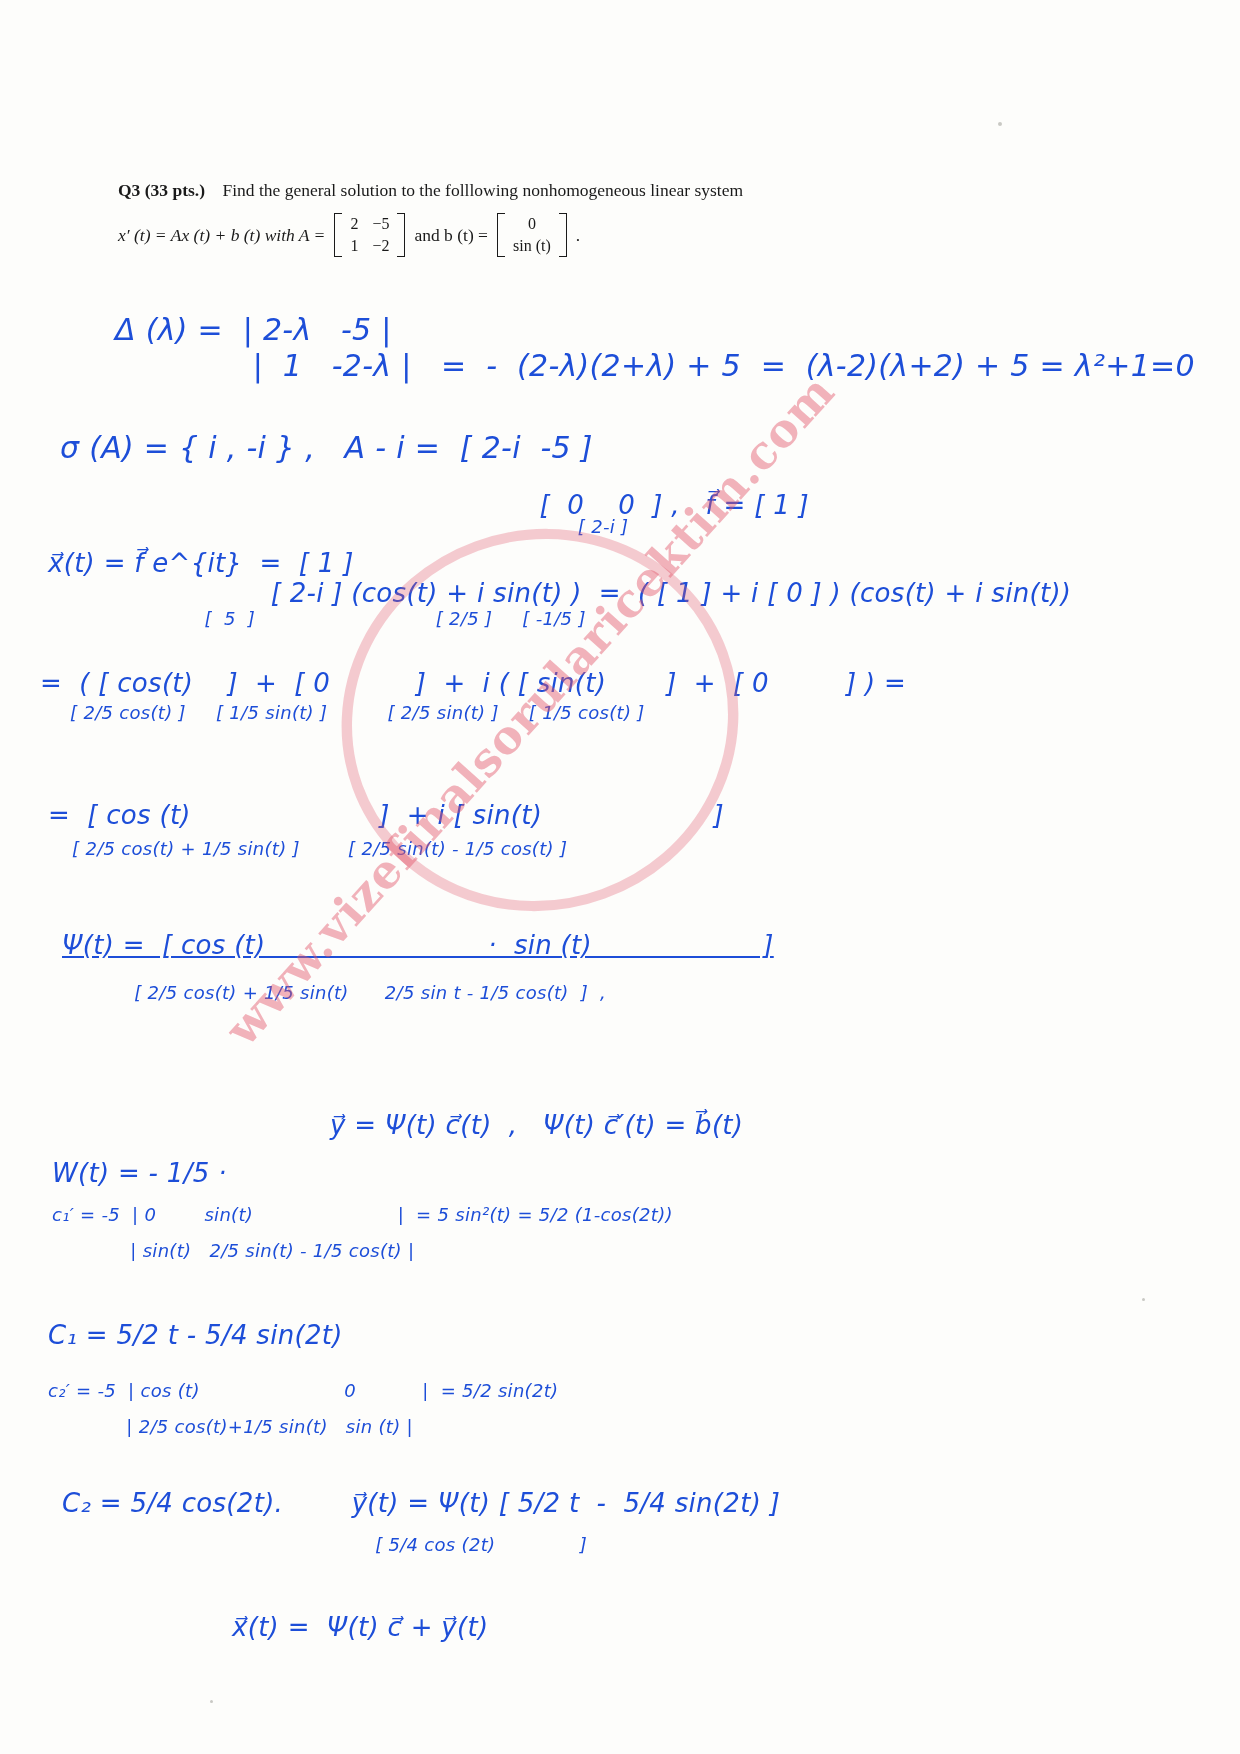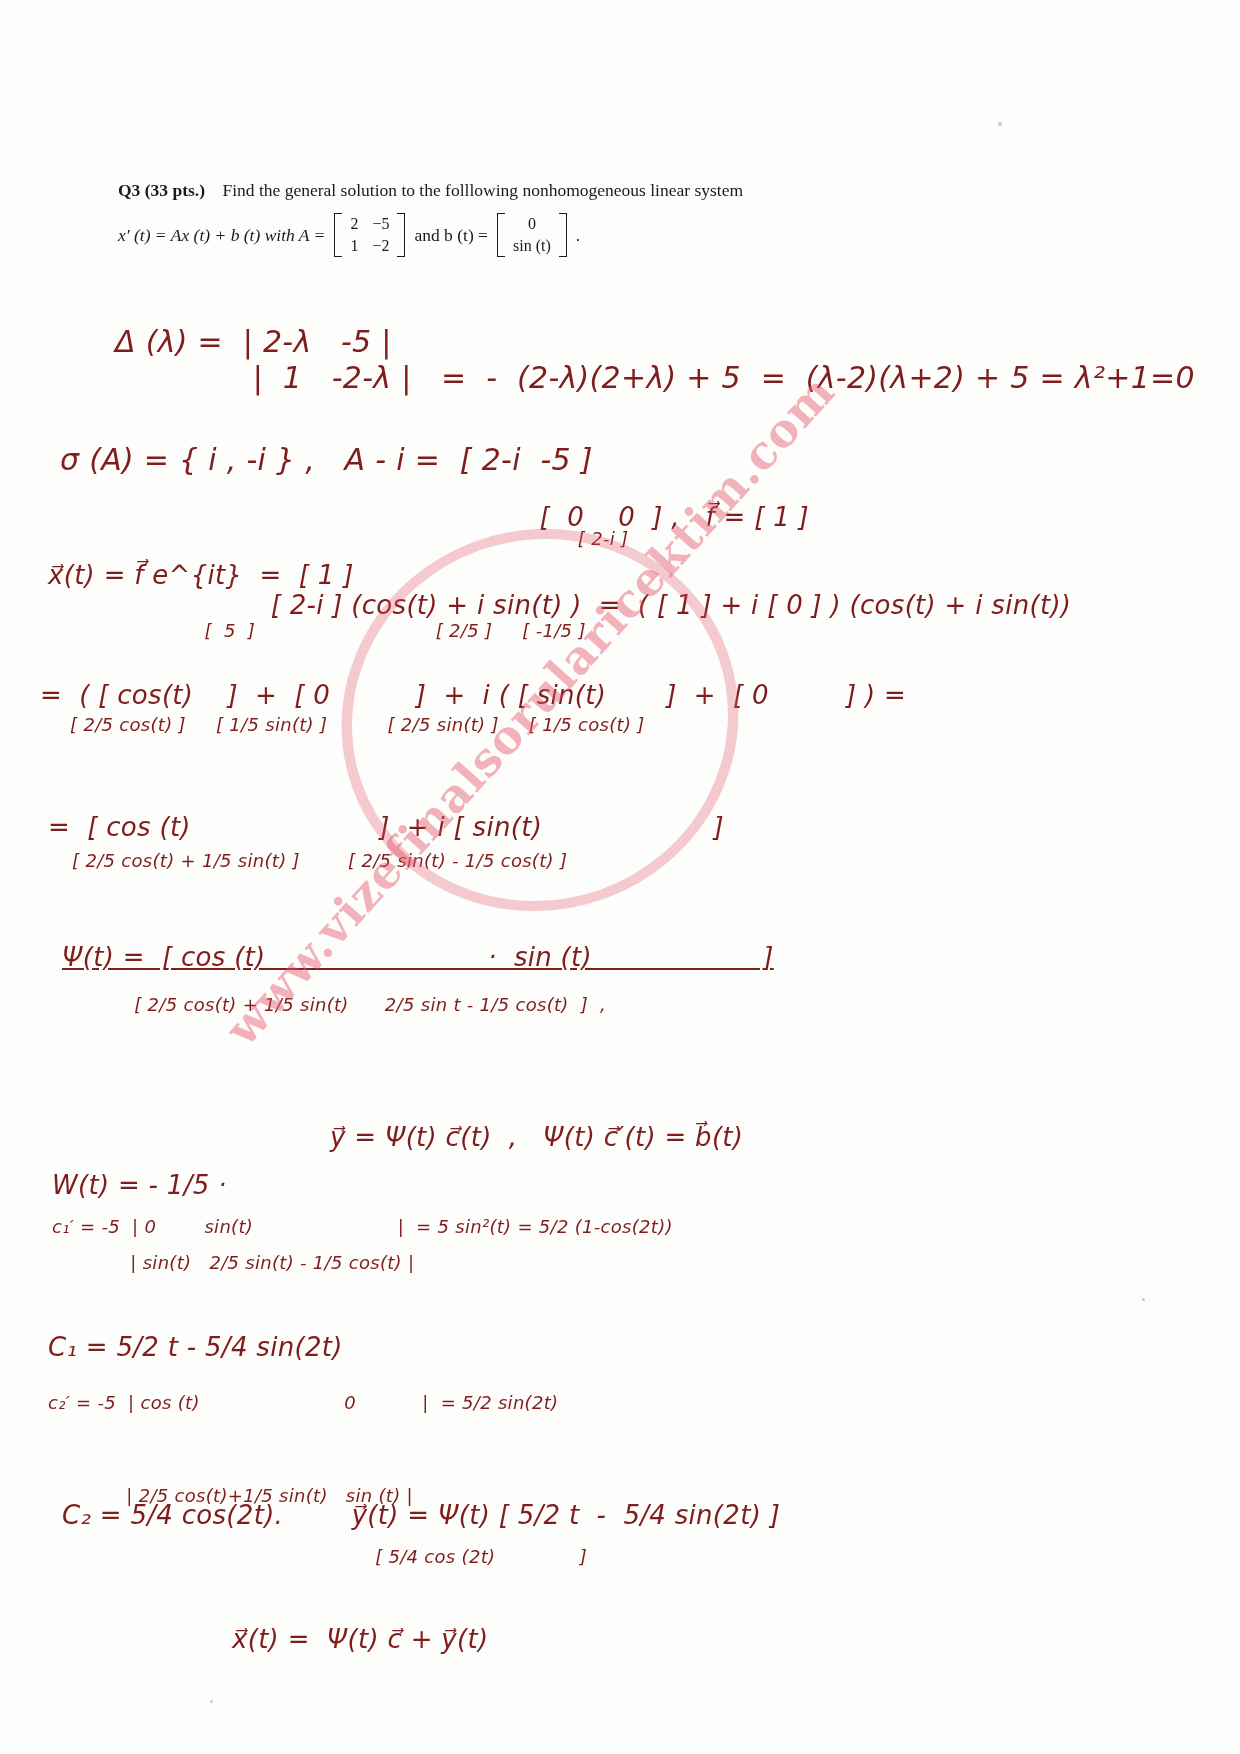--- a/index.html
+++ b/index.html
@@ -70,26 +70,25 @@
   .matrix td {
     padding: 1px 7px;
     text-align: center;
     font-size: 16px;
     line-height: 1.25;
   }
 
   
   .hw {
     position: absolute;
-    color: #7f1d1d;
+    color: #1d4ed8;
     font-family: "DejaVu Sans", sans-serif;
     font-weight: 500;
     white-space: pre;
     letter-spacing: 0.3px;
-    margin-top: 12px;
   }
   .hw.it { font-style: italic; }
 
   
   .s1 { font-size: 30px; }
   .s2 { font-size: 26px; }
   .s3 { font-size: 18px; }
 
   
   .watermark {
@@ -197,21 +196,21 @@
   <div class="hw it s3" style="left:62px; top:982px;">            [ 2/5 cos(t) + 1/5 sin(t)      2/5 sin t - 1/5 cos(t)  ]  ,</div>
 
   <div class="hw it s2" style="left:330px; top:1110px;">y⃗ = Ψ(t) c⃗(t)  ,   Ψ(t) c⃗′(t) = b⃗(t)</div>
 
   <div class="hw it s2" style="left:52px; top:1158px;">W(t) = - 1/5 ·</div>
   <div class="hw it s3" style="left:52px; top:1204px;">c₁′ = -5  | 0        sin(t)                        |  = 5 sin²(t) = 5/2 (1-cos(2t))</div>
   <div class="hw it s3" style="left:52px; top:1240px;">             | sin(t)   2/5 sin(t) - 1/5 cos(t) |</div>
 
   <div class="hw it s2" style="left:48px; top:1320px;">C₁ = 5/2 t - 5/4 sin(2t)</div>
   <div class="hw it s3" style="left:48px; top:1380px;">c₂′ = -5  | cos (t)                        0           |  = 5/2 sin(2t)</div>
-  <div class="hw it s3" style="left:48px; top:1473px;">             | 2/5 cos(t)+1/5 sin(t)   sin (t) |</div>
+  <div class="hw it s3" style="left:48px; top:1416px;">             | 2/5 cos(t)+1/5 sin(t)   sin (t) |</div>
 
   <div class="hw it s2" style="left:62px; top:1488px;">C₂ = 5/4 cos(2t).        y⃗(t) = Ψ(t) [ 5/2 t  -  5/4 sin(2t) ]</div>
   <div class="hw it s3" style="left:62px; top:1534px;">                                                    [ 5/4 cos (2t)              ]</div>
 
   <div class="hw it s2" style="left:232px; top:1612px;">x⃗(t) =  Ψ(t) c⃗ + y⃗(t)</div>
 
   <div class="watermark">
     <div class="wm-ring"></div>
     <div class="wm-text">www.vizefinalsorularicektim.com</div>
   </div>

